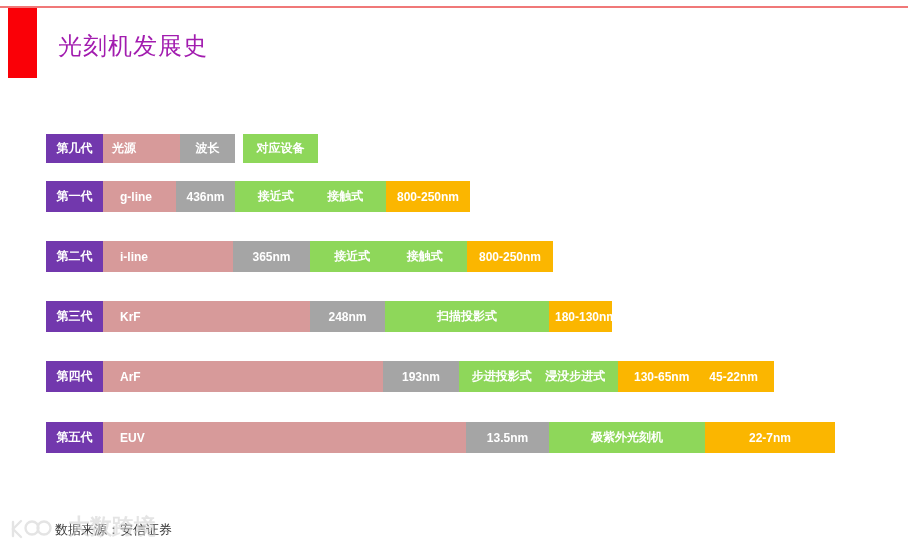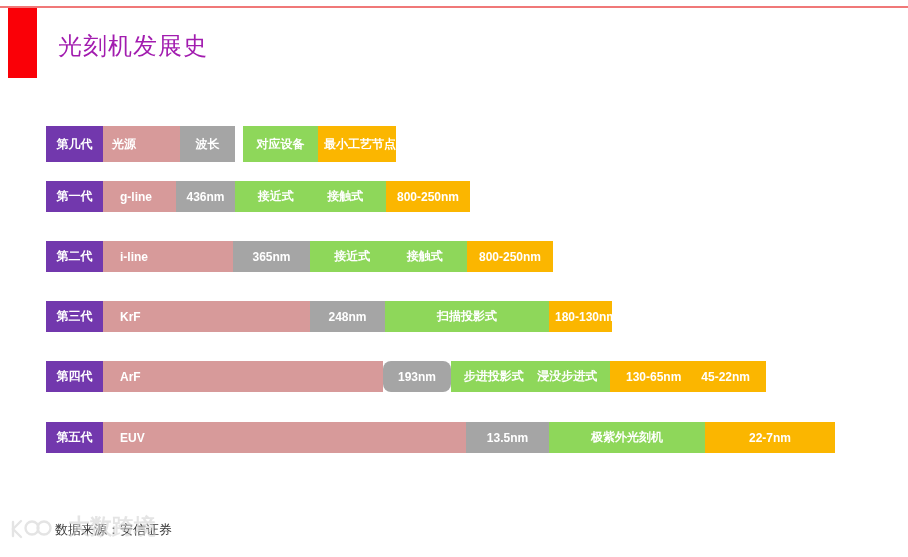--- a/index.html
+++ b/index.html
@@ -116,26 +116,25 @@
   }
 </style>
 </head>
 <body>
 
 <div class="top-rule"></div>
 <div class="accent-bar"></div>
 <div class="slide-title">光刻机发展史</div>
 
 <div class="chart" id="chart">
-    <div class="bar-row head-row" style="top: 8px; height: 36px;">
+    <div class="bar-row head-row" style="top: 16px; height: 29px;">
       <div class="seg seg-gen" style="width: 57px;">第几代</div>
       <div class="seg seg-source" style="width: 77px;">光源</div>
       <div class="seg seg-wave" style="width: 55px;">波长</div>
       <div class="seg seg-equip" style="width: 75px; margin-left: 8px;">对应设备</div>
-      <div class="seg seg-node" style="width: 78px;">最小工艺节点</div>
     </div>
     <div class="bar-row" style="top: 63px; height: 31px;">
       <div class="seg seg-gen" style="width: 57px;">第一代</div>
       <div class="seg seg-source" style="width: 73px;">g-line</div>
       <div class="seg seg-wave" style="width: 59px;">436nm</div>
       <div class="seg seg-equip" style="width: 151px;">
         <span class="sub">接近式</span>
         <span class="sub">接触式</span>
       </div>
       <div class="seg seg-node" style="width: 84px;">
@@ -161,21 +160,21 @@
       <div class="seg seg-equip" style="width: 164px;">
         <span class="sub">扫描投影式</span>
       </div>
       <div class="seg seg-node" style="width: 63px;">
         <span class="sub">180-130nm</span>
       </div>
     </div>
     <div class="bar-row" style="top: 243px; height: 31px;">
       <div class="seg seg-gen" style="width: 57px;">第四代</div>
       <div class="seg seg-source" style="width: 280px;">ArF</div>
-      <div class="seg seg-wave" style="width: 68px; border-radius: 8px;">193nm</div>
+      <div class="seg seg-wave" style="width: 76px;">193nm</div>
       <div class="seg seg-equip" style="width: 159px;">
         <span class="sub">步进投影式</span>
         <span class="sub">浸没步进式</span>
       </div>
       <div class="seg seg-node" style="width: 156px;">
         <span class="sub">130-65nm</span>
         <span class="sub">45-22nm</span>
       </div>
     </div>
     <div class="bar-row" style="top: 304px; height: 31px;">

